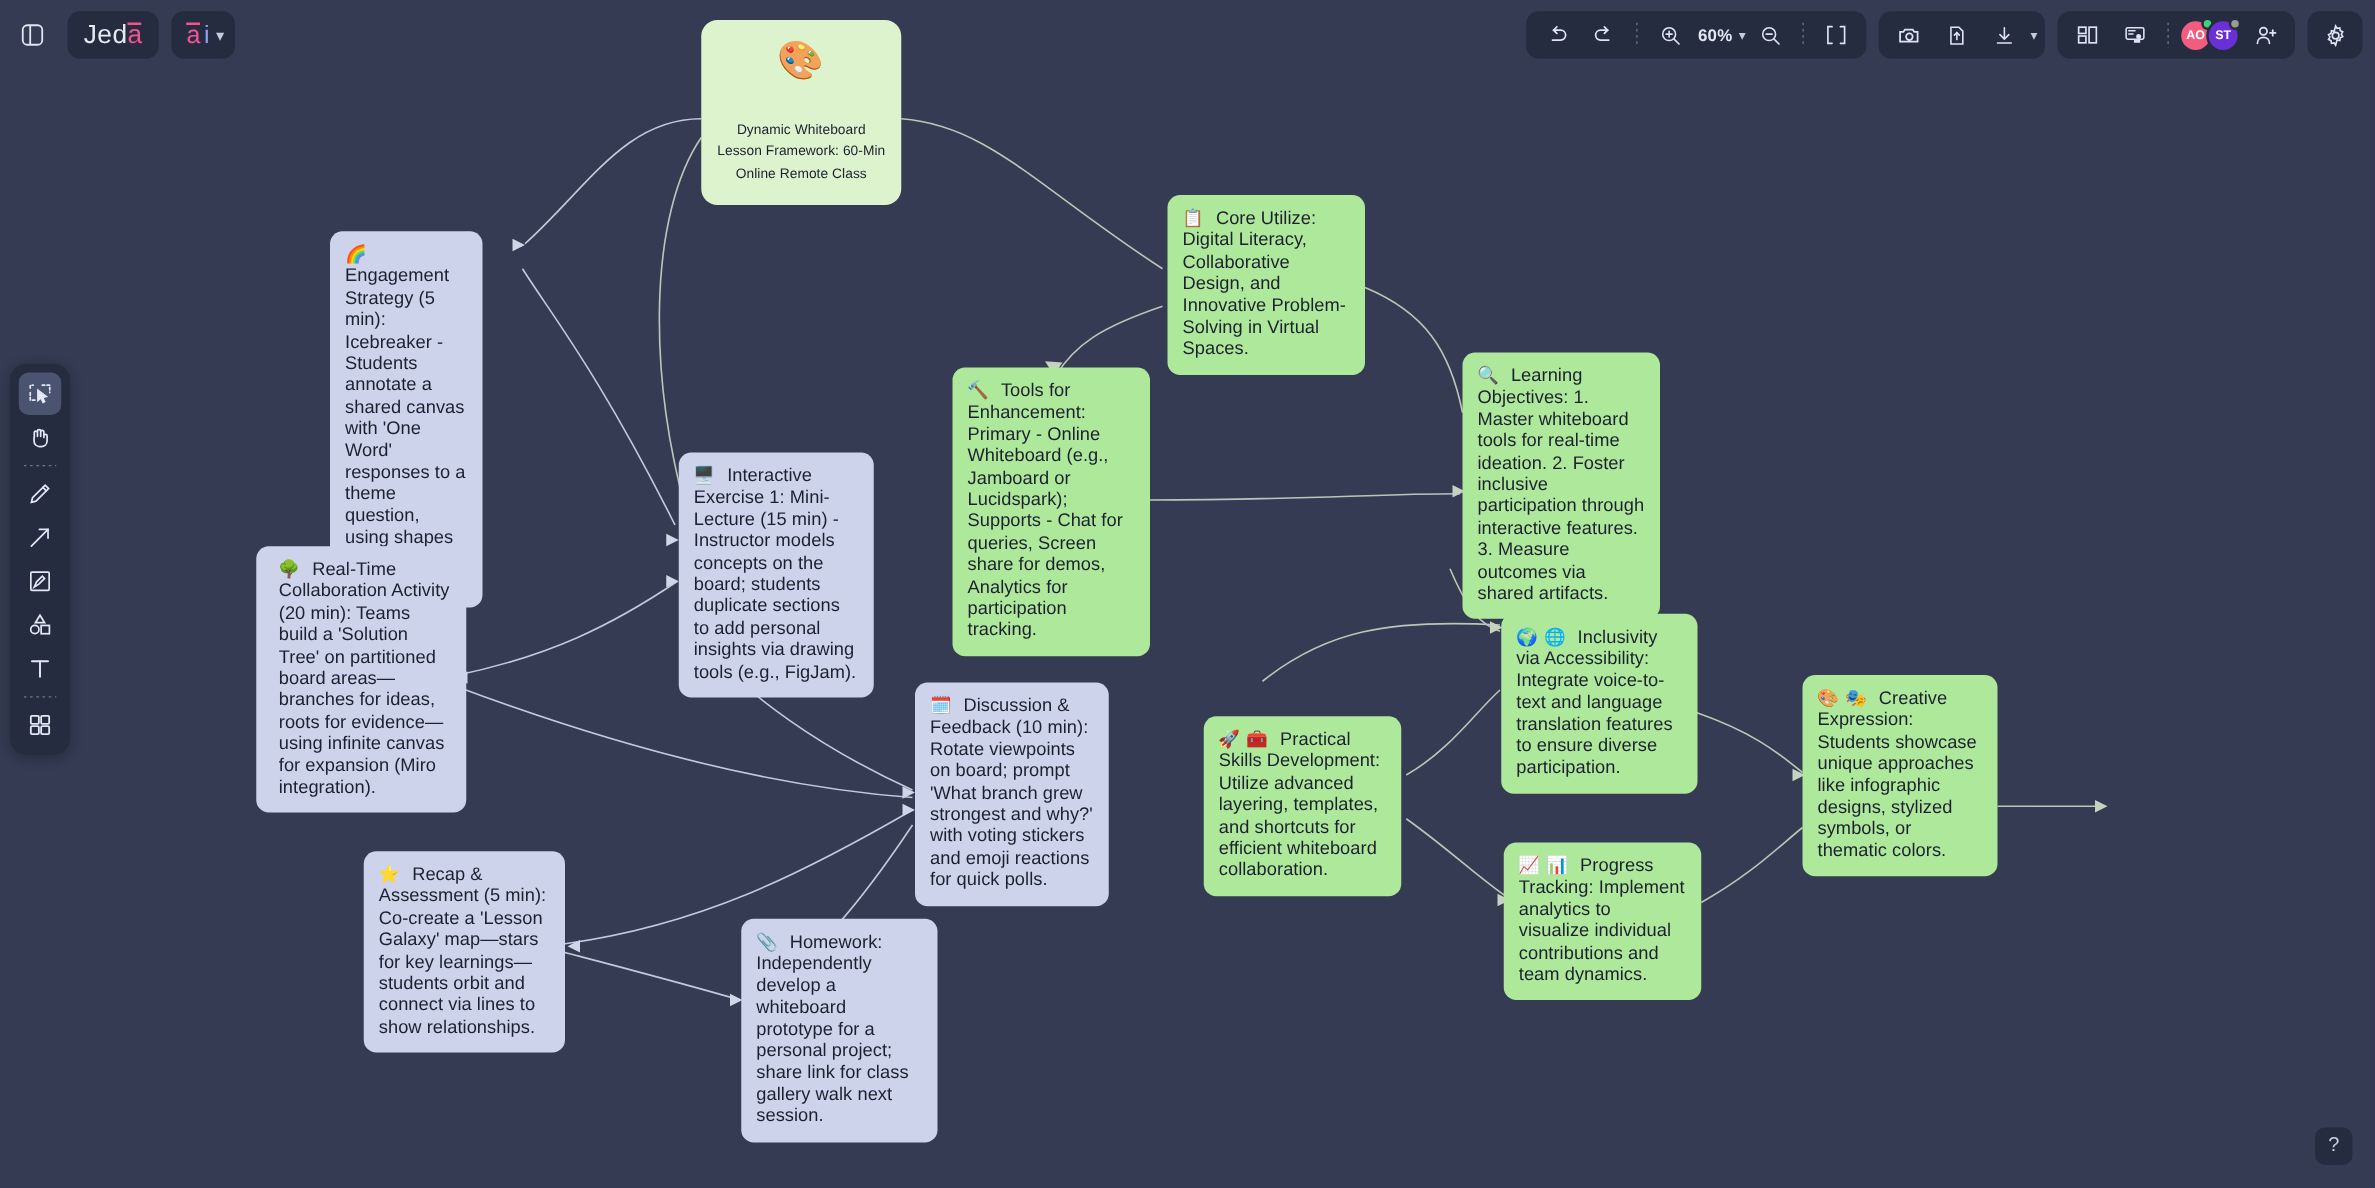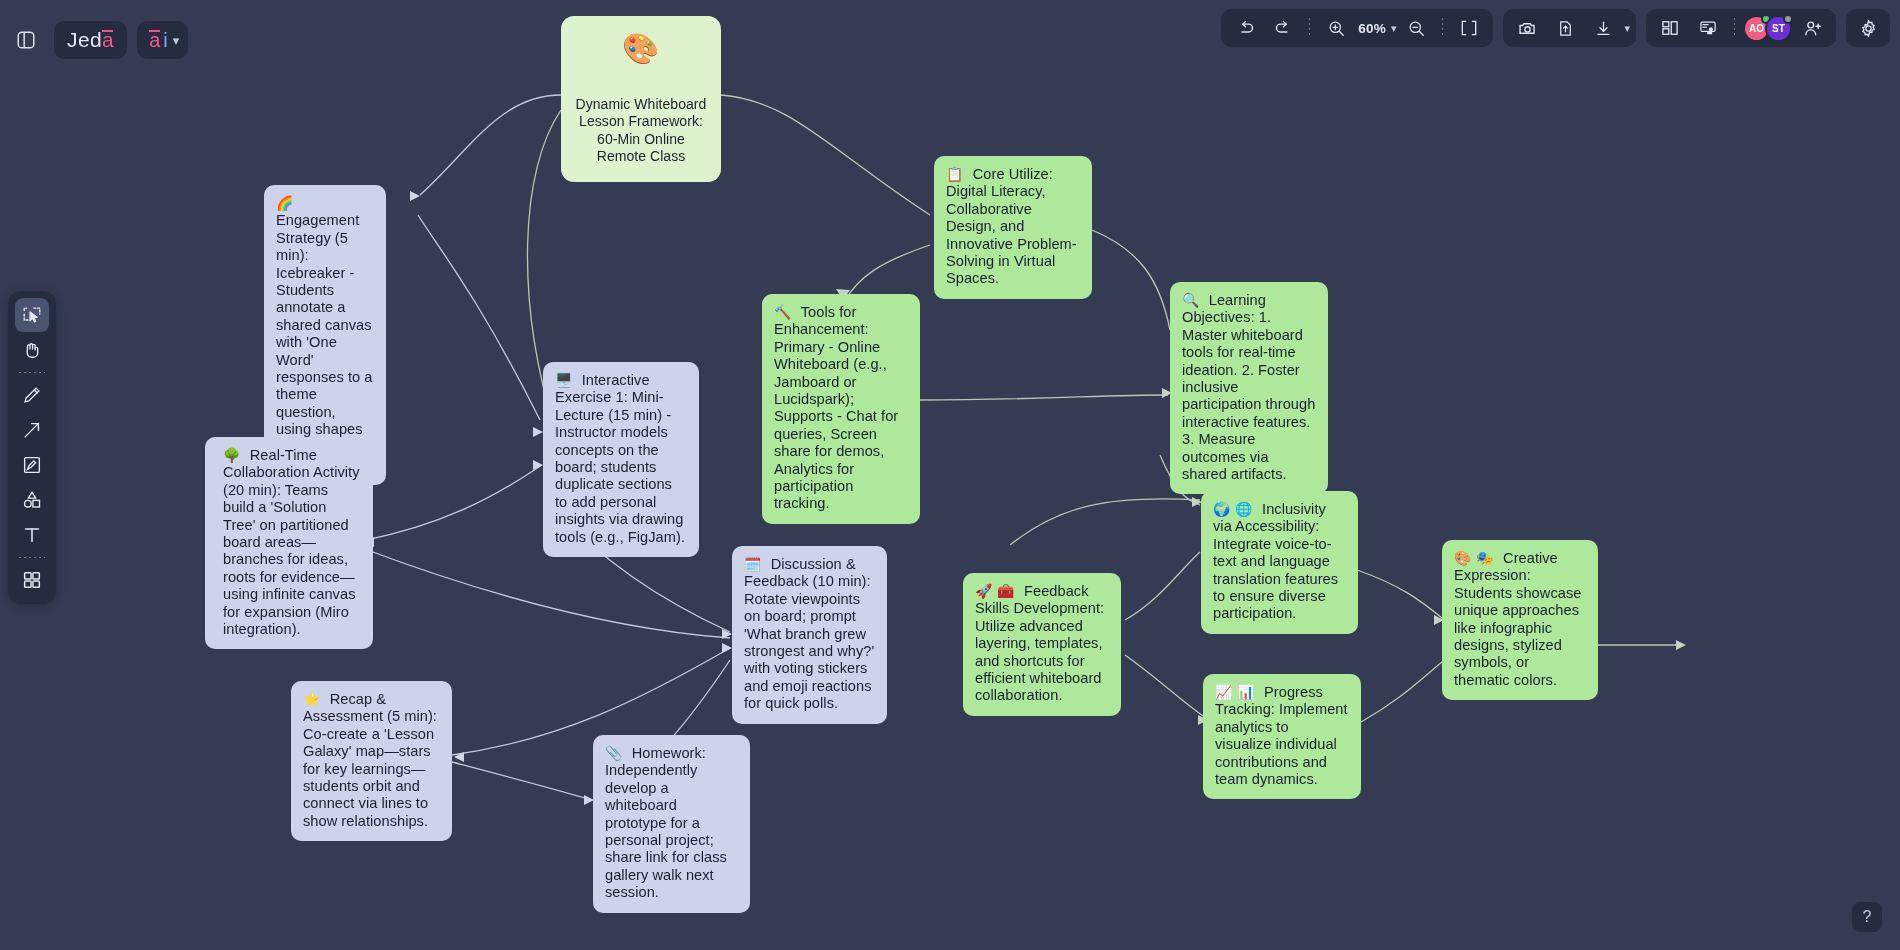--- a/index.html
+++ b/index.html
@@ -31,42 +31,42 @@
   .card.lav    { background: #ccd3ea; }
   .card .emo { font-size: 14px; letter-spacing:0.5px; }
 
   .card.root {
     text-align: center;
     background: #ddf3cd;
     padding: 14px 12px 16px;
     border-radius: 13px;
   }
   .card.root .palette { font-size: 30px; line-height: 38px; display:block; margin-bottom: 4px; }
-  .card.root .ttl { display:block; font-size: 14px; line-height: 17.4px; margin-top: 28px; }
+  .card.root .ttl { display:block; font-size: 11px; line-height: 17.4px; margin-top: 28px; }
 
   
   #rail {
     position: absolute; left: 8px; top: 291px; width: 48px;
     background: #262c40; border-radius: 13px;
     padding: 7px 0 7px 0; z-index: 8;
     display: flex; flex-direction: column; align-items: center; gap: 1px;
     box-shadow: 0 2px 10px rgba(0,0,0,.25);
   }
   #rail .tool {
     width: 34px; height: 34px; border-radius: 8px;
     display: flex; align-items: center; justify-content: center;
     color: #e4e8f5; cursor: pointer;
   }
   #rail .tool.active { background: #4a5370; }
   #rail .sep { width: 26px; height: 1px; margin: 4px 0;
     background-image: linear-gradient(to right,#6d7590 0 2px, transparent 2px 5px);
     background-size: 5px 1px; background-repeat: repeat-x; }
 
   
-  #tl { position: absolute; left: 8px; top: 20px; height: 40px; display:flex; align-items:center; gap: 10px; z-index: 9; text-align: center; }
+  #tl { position: absolute; left: 8px; top: 8px; height: 40px; display:flex; align-items:center; gap: 10px; z-index: 9; text-align: center; }
   .iconbtn {
     height: 36px; min-width: 36px; border-radius: 9px;
     display:flex; align-items:center; justify-content:center;
     color:#dfe4f2; cursor:pointer;
   }
   #logo {
     height: 38px; padding: 0 13px; border-radius: 10px;
     background: #262c40; display:flex; align-items:center; justify-content:center;
     font-size: 21px; letter-spacing: .4px; color: #e7eaf4; cursor: pointer;
   }
@@ -222,21 +222,21 @@
     <span>Recap &amp; Assessment (5 min): Co-create a 'Lesson Galaxy' map—stars for key learnings—students orbit and connect via lines to show relationships.</span>
   </div>
 
   <div class="card lav" style="left:593px; top:735px; width:157px;">
     <span class="emo">📎&nbsp; </span>
     <span>Homework: Independently develop a whiteboard prototype for a personal project; share link for class gallery walk next session.</span>
   </div>
 
   <div class="card green" style="left:963px; top:573px; width:158px;">
     <span class="emo">🚀 🧰&nbsp; </span>
-    <span>Feedback Skills Development: Utilize advanced layering, templates, and shortcuts for efficient whiteboard collaboration.</span>
+    <span>Practical Skills Development: Utilize advanced layering, templates, and shortcuts for efficient whiteboard collaboration.</span>
   </div>
 
   <div class="card green" style="left:1201px; top:491px; width:157px;">
     <span class="emo">🌍 🌐&nbsp; </span>
     <span>Inclusivity via Accessibility: Integrate voice-to-text and language translation features to ensure diverse participation.</span>
   </div>
 
   <div class="card green" style="left:1203px; top:674px; width:158px;">
     <span class="emo">📈 📊&nbsp; </span>
     <span>Progress Tracking: Implement analytics to visualize individual contributions and team dynamics.</span>

